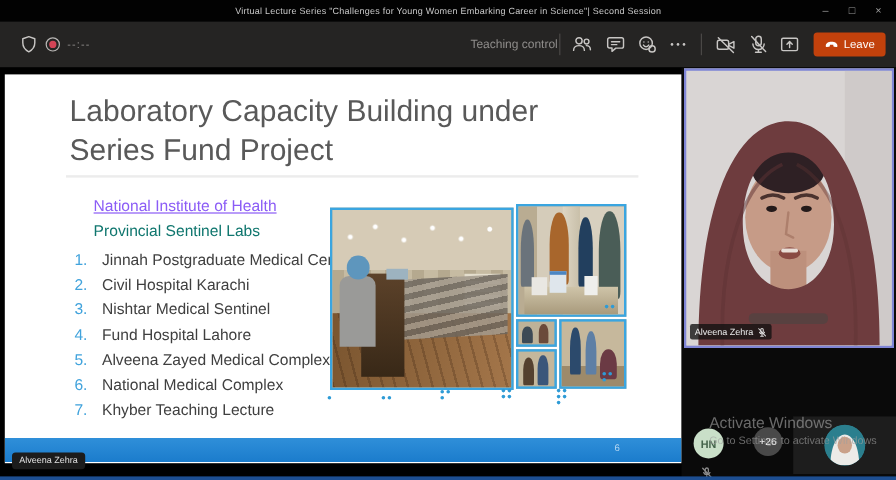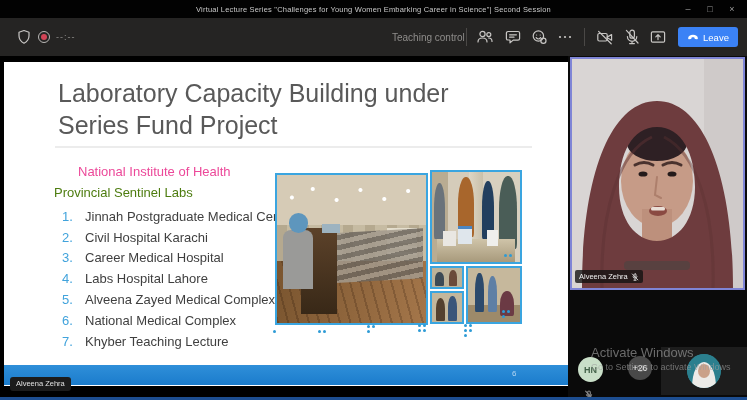--- a/index.html
+++ b/index.html
@@ -15,29 +15,29 @@
   
   .toolbar{position:absolute;top:18px;left:0;right:0;height:38px;background:#252423;}
   .toolbar .abs{position:absolute;}
   .timer{left:56px;top:14px;font-size:9px;color:#8f8d8b;letter-spacing:1px;}
   .request-control{left:392px;top:14px;font-size:10px;color:#8f8d8b;}
   .tbar-div{top:10px;width:1px;height:18px;background:#4a4846;}
   .tool-icon{top:10px;width:18px;height:18px;}
   .tool-icon svg{width:18px;height:18px;stroke:#c8c6c4;fill:none;stroke-width:1.2;stroke-linecap:round;stroke-linejoin:round;}
   .record-ring{left:38px;top:13px;width:12px;height:12px;border:1.5px solid #b9b7b5;border-radius:50%;display:flex;align-items:center;justify-content:center;}
   .record-dot{width:6px;height:6px;border-radius:50%;background:#d24456;}
-  .leave-btn{left:678px;top:9px;width:60px;height:20px;background:#3b82f6;border-radius:3px;display:flex;align-items:center;justify-content:center;gap:4px;color:#fff;font-size:9.5px;cursor:pointer;}
+  .leave-btn{left:678px;top:9px;width:60px;height:20px;background:#c2410c;border-radius:3px;display:flex;align-items:center;justify-content:center;gap:4px;color:#fff;font-size:9.5px;cursor:pointer;}
   .leave-btn svg{width:12px;height:8px;}
 
   
   .slide{position:absolute;left:4px;top:62px;width:564px;height:324px;background:#fff;overflow:hidden;}
   .slide-title{position:absolute;left:54px;top:16px;width:452px;font-size:25px;line-height:1.27;color:#595959;}
   .title-rule{position:absolute;left:51px;top:84px;width:477px;height:2px;background:#ececec;}
-  .slide-org{position:absolute;left:74px;top:102px;font-size:13px;color:#ec4899;}
-  .slide-sub{position:absolute;left:50px;top:123px;font-size:13px;color:#4d7c0f;}
+  .slide-org{position:absolute;left:74px;top:102px;font-size:13px;color:#8b5cf6;text-decoration:underline;}
+  .slide-sub{position:absolute;left:74px;top:123px;font-size:13px;color:#0f766e;}
   .labs-list{position:absolute;left:58px;top:144px;margin:0;padding:0;list-style:none;counter-reset:lab;font-size:13px;color:#3f3f3f;}
   .labs-list li{height:20.8px;display:flex;align-items:center;}
   .labs-list li::before{counter-increment:lab;content:counter(lab) ".";color:#41a3dc;width:23px;flex:0 0 23px;}
   .slide-bar{position:absolute;left:0;right:0;top:303px;height:20px;background:linear-gradient(#2f8fd9,#1b7ccc);}
   .page-num{position:absolute;left:508px;top:307px;font-size:8px;color:#b6d7f2;}
 
   
   .photo{position:absolute;border:2px solid #3aa5e0;background:#c9bca3;overflow:hidden;}
   .photo .d{position:absolute;}
   .ph-main{left:271px;top:111px;width:153px;height:152px;}
@@ -189,22 +189,22 @@
   </div>
 
   <div class="slide">
     <div class="slide-title">Laboratory Capacity Building under Series Fund Project</div>
     <div class="title-rule"></div>
     <div class="slide-org">National Institute of Health</div>
     <div class="slide-sub">Provincial Sentinel Labs</div>
     <ol class="labs-list">
       <li>Jinnah Postgraduate Medical Centre</li>
       <li>Civil Hospital Karachi</li>
-      <li>Career Medical Hospital</li>
-      <li>Labs Hospital Lahore</li>
+      <li>Nishtar Medical Sentinel</li>
+      <li>Fund Hospital Lahore</li>
       <li>Alveena Zayed Medical Complex</li>
       <li>National Medical Complex</li>
       <li>Khyber Teaching Lecture</li>
     </ol>
 
     <div class="photo ph-main">
       <div class="d m-ceiling"></div>
       <div class="d m-wall"></div>
       <div class="d m-window"></div>
       <div class="d m-floor"></div>

